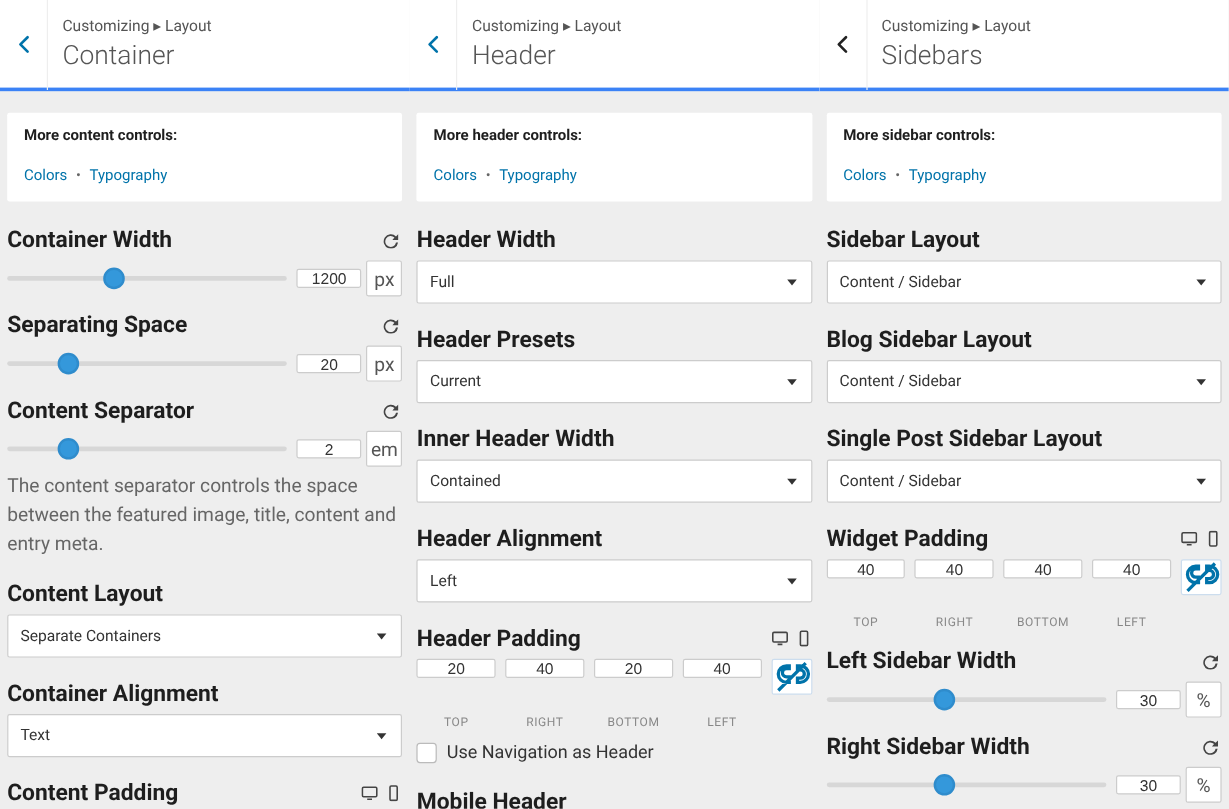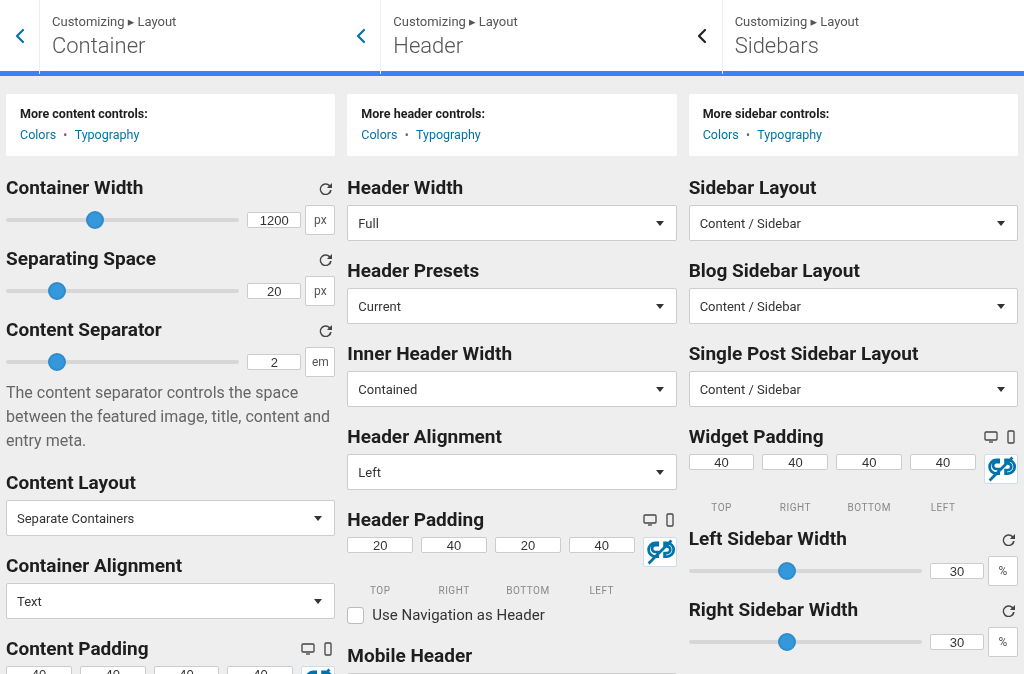--- a/index.html
+++ b/index.html
@@ -15,21 +15,21 @@
   .page { display: flex; width: 1024px; }
   .panel {
     width: 341.33px;
     display: flex;
     flex-direction: column;
   }
   .panel-header {
     display: flex;
     align-items: center;
     background: #fff;
-    border-bottom: 5px solid #3b82f6;
+    border-bottom: 3px solid #3b82f6;
     height: 76px;
   }
   .back-btn {
     width: 40px;
     height: 76px;
     display: flex;
     align-items: center;
     justify-content: center;
     border-right: 1px solid #eee;
     cursor: pointer;
@@ -50,21 +50,21 @@
   .more-box {
     background: #fff;
     margin: 18px 6px 10px 6px;
     padding: 12px 14px 14px 14px;
     border-radius: 2px;
   }
   .more-title {
     font-weight: 700;
     color: #1e1e1e;
     font-size: 12.5px;
-    margin-bottom: 6px;
+    margin-bottom: 18px;
   }
   .link {
     color: #0073aa;
     text-decoration: none;
     cursor: pointer;
     font-size: 12.5px;
   }
   .sep-dot { color: #666; padding: 0 4px; font-size: 12px;}
   .control-block { display: flex; flex-direction: column; padding: 6px 6px 2px 6px; }
   .ctrl-head {
@@ -126,21 +126,21 @@
     border-radius: 2px;
   }
   .unit-box {
     width: 30px;
     height: 30px;
     border: 1px solid #ccc;
     background: #fff;
     display: flex;
     align-items: center;
     justify-content: center;
-    font-size: 12px;
+    font-size: 16px;
     color: #555;
     border-radius: 2px;
   }
   .desc {
     font-size: 16px;
     color: #666;
     line-height: 1.5;
     padding: 2px 6px 8px 6px;
   }
   .sel {

